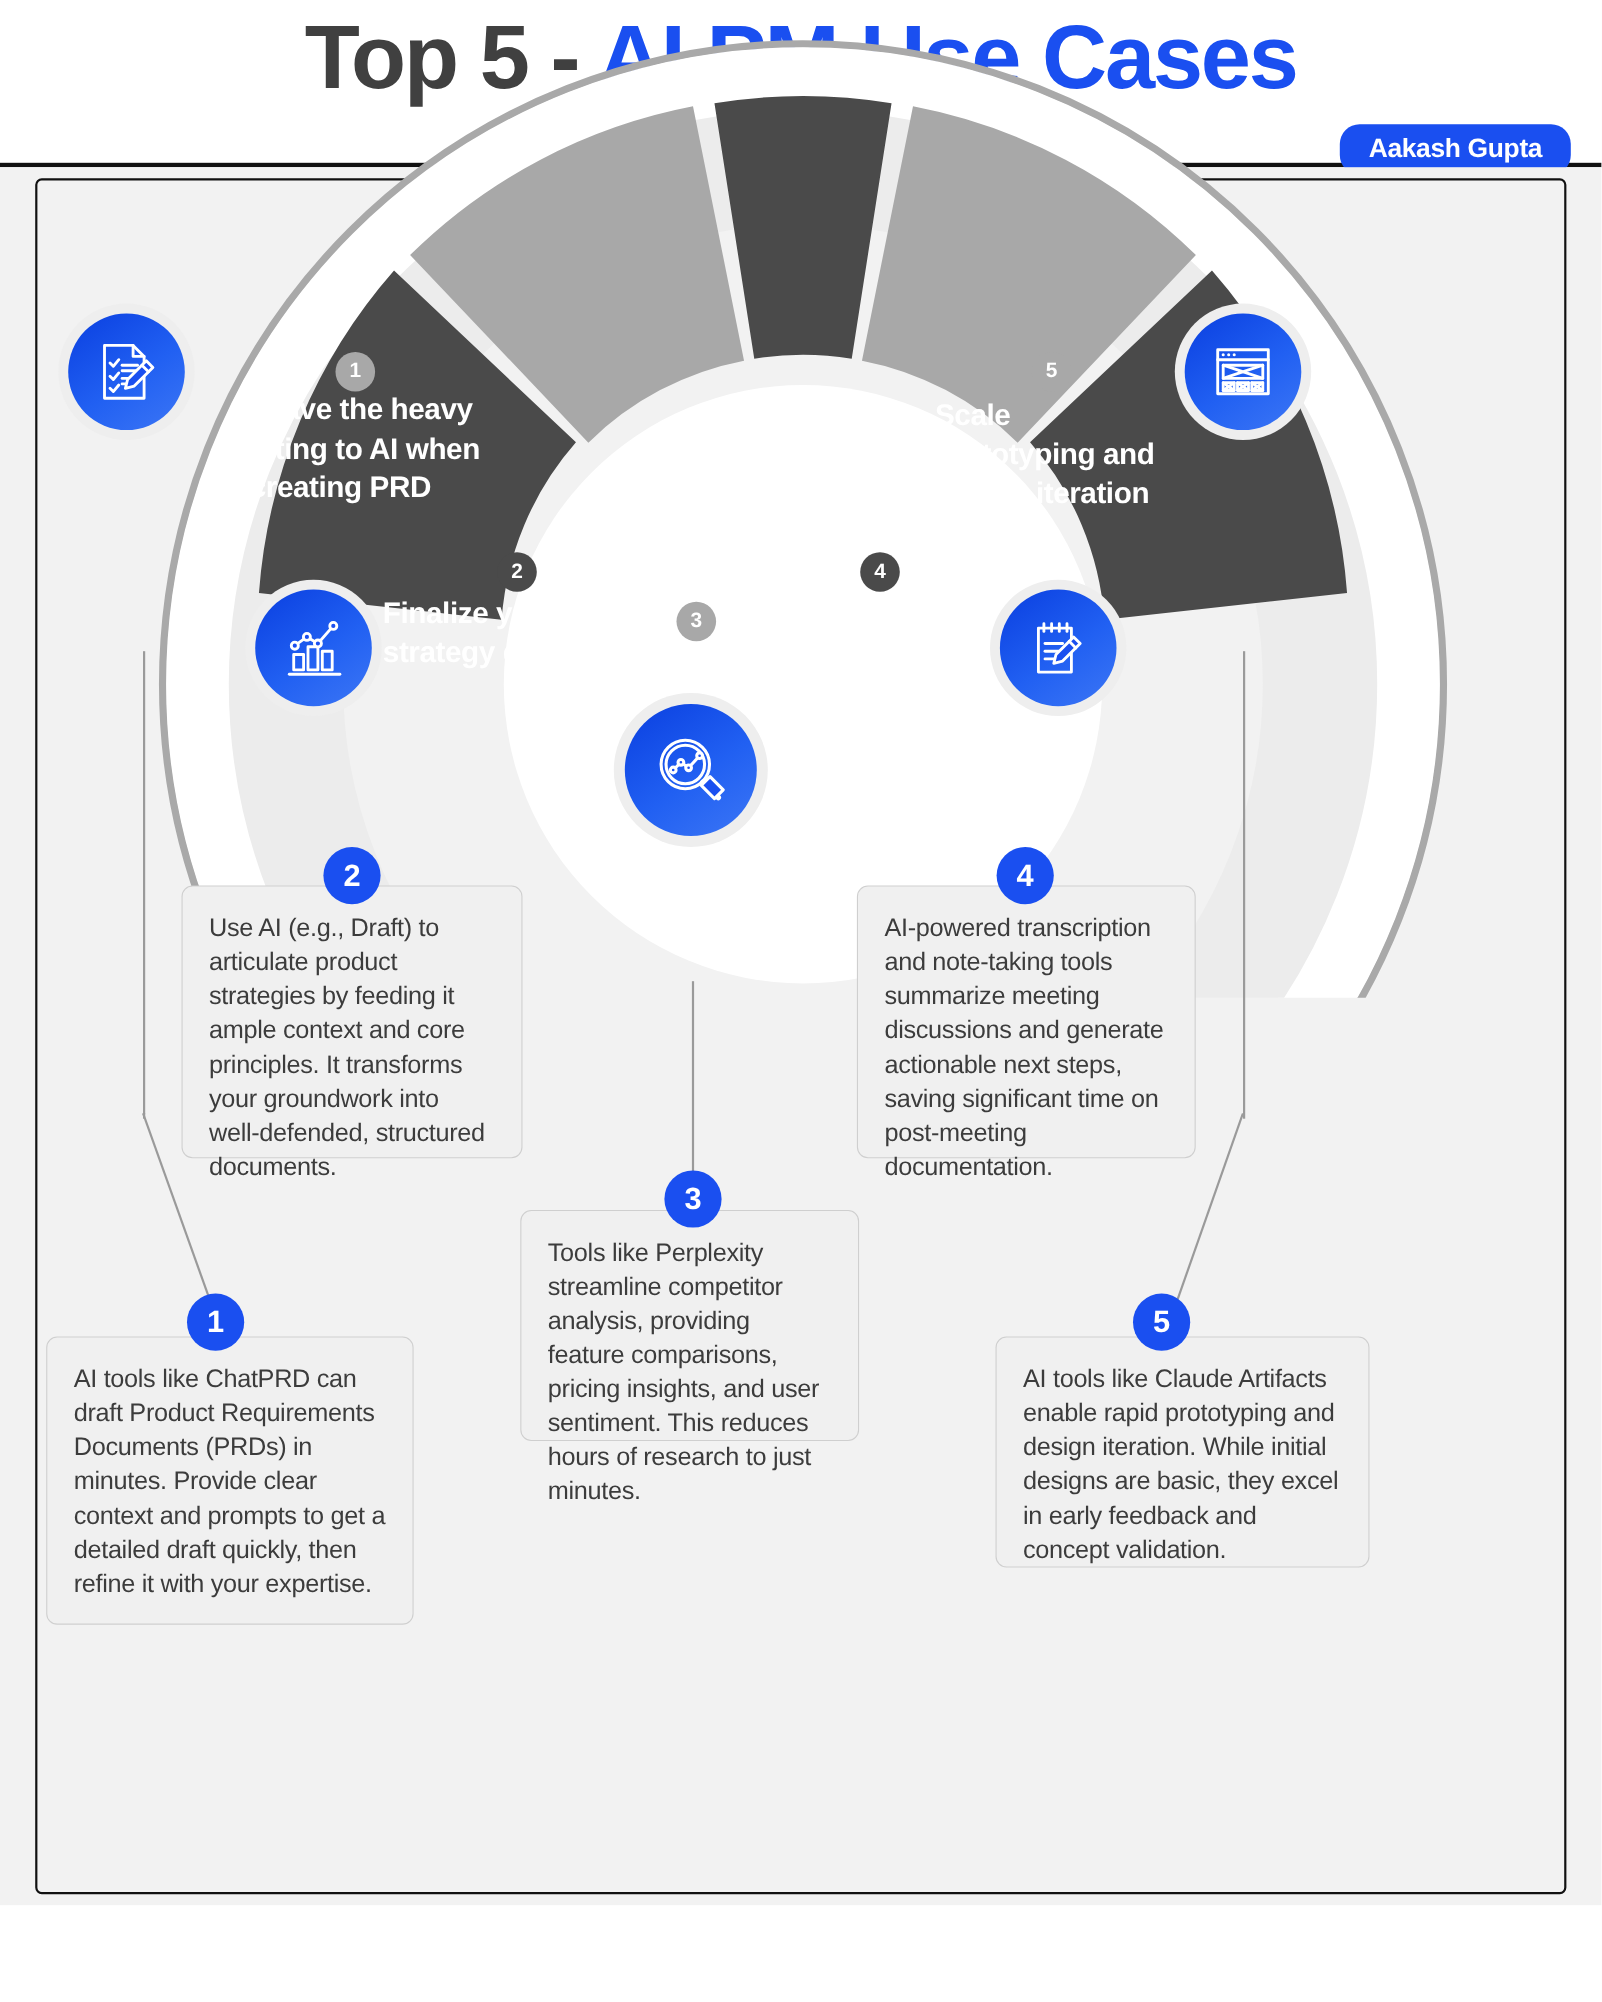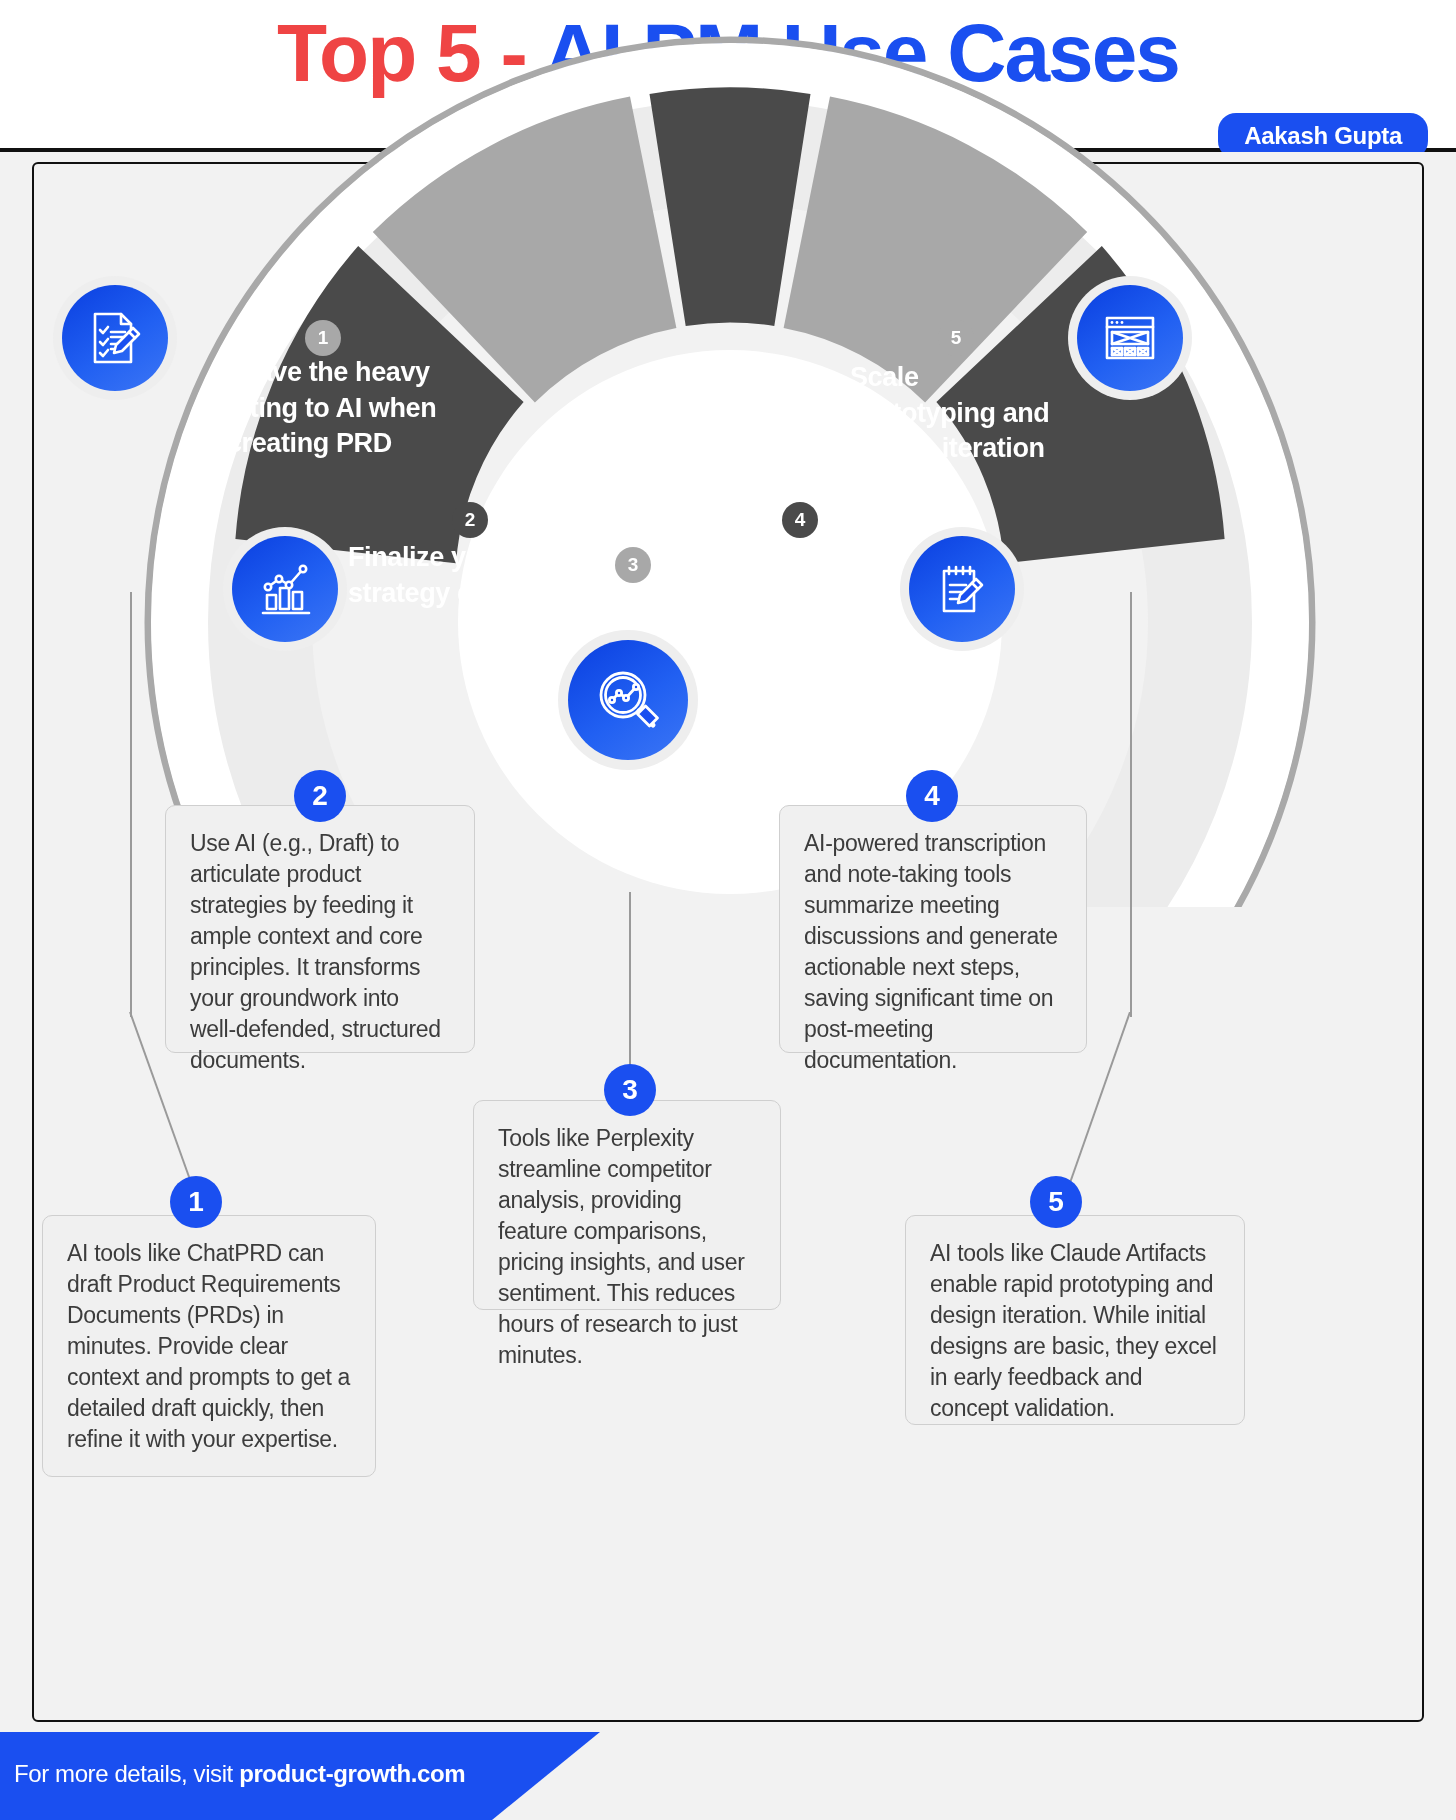--- a/index.html
+++ b/index.html
@@ -14,21 +14,21 @@
   
   .header {
     position: absolute; left:0; top:0; width:1456px; height:150px;
     background:#ffffff;
   }
   .title {
     position:absolute; left:0; top:6px; width:1456px; text-align:center;
     font-size:82px; font-weight:700; letter-spacing:-2px;
     white-space:nowrap;
   }
-  .title .t-dark { color:#ef4444; }
+  .title .t-dark { color:#404040; }
   .title .t-blue { color:#1a4ff0; }
   .header-rule {
     position:absolute; left:0; top:148px; width:1456px; height:4px; background:#111;
   }
   .author-badge {
     position:absolute; right:28px; top:113px;
     background:#1a4ff0; color:#fff;
     border-radius:18px; padding:9px 26px;
     font-size:24px; font-weight:700; letter-spacing:-0.3px;
     white-space:nowrap;
@@ -293,20 +293,14 @@
     <div class="card" style="left:779px; top:653px; width:308px; height:248px;">
       <span>AI-powered transcription and note-taking tools summarize meeting discussions and generate actionable next steps, saving significant time on post-meeting documentation.</span>
     </div>
 
     <div class="badge" style="left:1030px; top:1024px;">5</div>
     <div class="card" style="left:905px; top:1063px; width:340px; height:210px;">
       <span>AI tools like Claude Artifacts enable rapid prototyping and design iteration. While initial designs are basic, they excel in early feedback and concept validation.</span>
     </div>
   </div>
 
-  <div class="footer">
-    <div class="footer-bar"></div>
-    <div class="footer-text">
-      <span>For more details, visit </span><b>product-growth.com</b>
-    </div>
-  </div>
 
 </div>
 
 </body></html>

